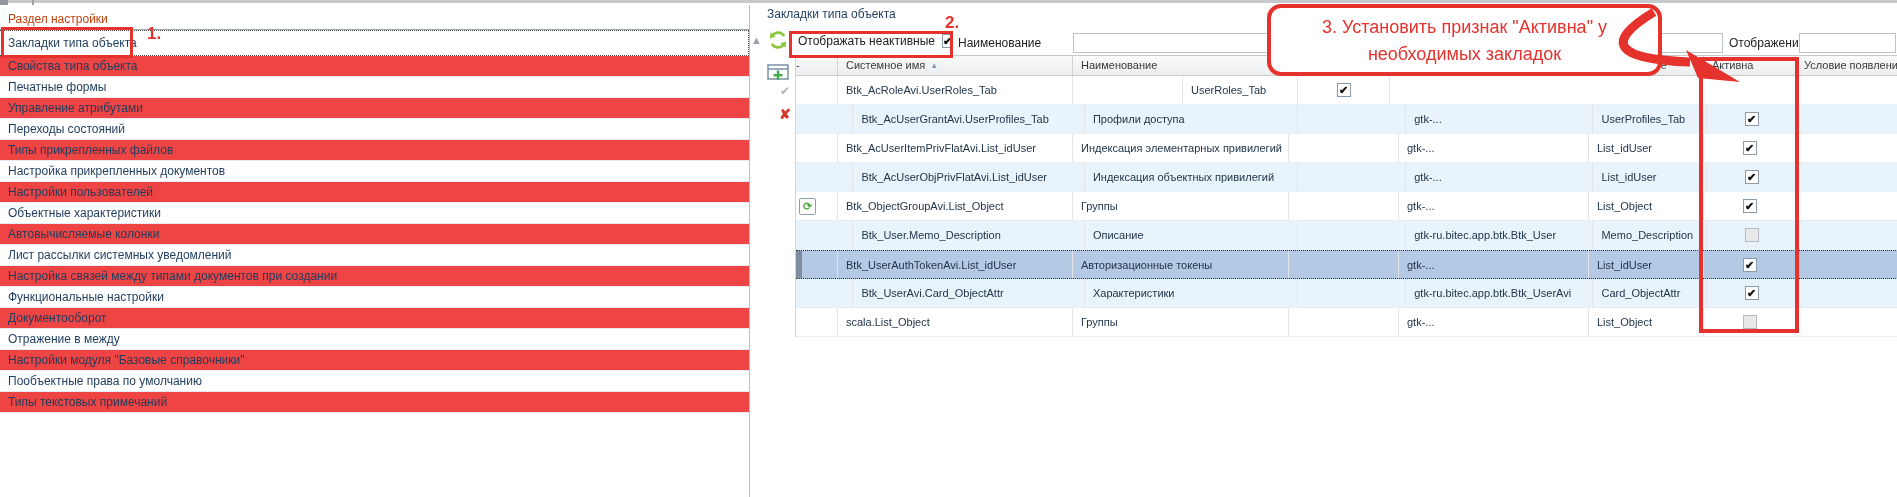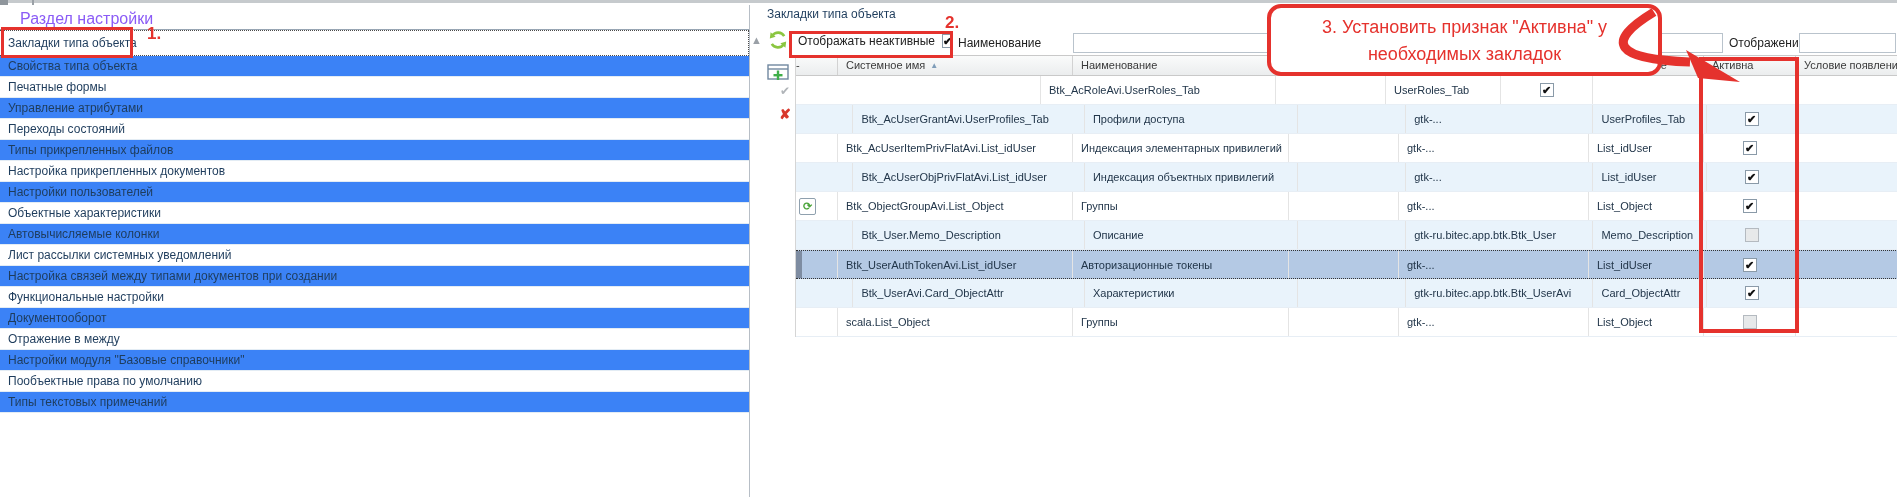--- a/index.html
+++ b/index.html
@@ -5,26 +5,26 @@
   html,body{margin:0;padding:0;}
   #screen{position:relative;width:1897px;height:497px;background:#fff;overflow:hidden;
           font-family:"Liberation Sans",sans-serif;color:#22364a;-webkit-font-smoothing:antialiased;}
   
   #top-strip{position:absolute;left:0;top:0;width:1897px;height:3px;background:#c6cacd;}
   #top-nub{position:absolute;left:0;top:0;width:8px;height:6px;background:#8f969c;}
   #top-tick{position:absolute;left:32px;top:0;width:2px;height:7px;background:#9aa0a6;}
 
   
   #left-panel{position:absolute;left:0;top:5px;width:749px;height:492px;background:#fff;border-right:1px solid #b7bec6;}
-  #left-header{position:absolute;left:0;top:3px;width:100%;height:22px;line-height:22px;padding-left:20px;
-               font-size:16px;color:#8b5cf6;border-bottom:1px solid #98a6b4;box-sizing:border-box;background:#fff;}
+  #left-header{position:absolute;left:0;top:3px;width:100%;height:22px;line-height:22px;padding-left:8px;
+               font-size:12px;color:#c2410c;border-bottom:1px solid #98a6b4;box-sizing:border-box;background:#fff;}
   #left-rows{position:absolute;left:0;top:25px;width:100%;}
   .lrow{position:relative;height:21px;line-height:21px;padding-left:8px;font-size:12px;color:#1e3c5c;
         border-bottom:1px solid #e3ecf4;box-sizing:border-box;white-space:nowrap;cursor:default;}
-  .lrow.stripe{background:#3b82f6;}
+  .lrow.stripe{background:#ef4444;}
   .lrow.selected{height:26px;line-height:24px;background:#fff;border:1px dotted #4a4a4a;border-left:none;}
 
   
   #splitter-arrow{position:absolute;left:751px;top:34px;font-size:11px;color:#9aa0a7;line-height:12px;}
 
   
   #right-title{position:absolute;left:767px;top:7px;font-size:12px;color:#1e3c5c;}
   #refresh-icon{position:absolute;left:768px;top:30px;width:20px;height:20px;cursor:pointer;}
   #add-icon{position:absolute;left:767px;top:64px;width:22px;height:17px;cursor:pointer;}
   .gutter-mark{position:absolute;left:775px;width:20px;text-align:center;}
@@ -47,21 +47,21 @@
   #display-filter-input{left:1799px;width:97px;}
 
   
   #grid{position:absolute;left:795px;top:55px;width:1102px;border-left:1px solid #d5d5d5;}
   #grid-header{display:flex;height:21px;background:linear-gradient(#fafbfb,#ebedee);
                border-top:1px solid #c9c9c9;border-bottom:1px solid #c9c9c9;box-sizing:border-box;}
   .hcell{height:100%;line-height:19px;font-size:11px;color:#3a3a3a;padding-left:8px;box-sizing:border-box;
          border-right:1px solid #d2d2d2;white-space:nowrap;overflow:hidden;cursor:pointer;}
   .sort-glyph{font-size:8px;color:#7f9db9;margin-left:5px;vertical-align:1px;}
   #table-rows{width:100%;}
-  .trow{display:flex;height:29px;border-bottom:1px solid #e7eef5;box-sizing:border-box;background:#fff;justify-content:center;}
+  .trow{display:flex;height:29px;border-bottom:1px solid #e7eef5;box-sizing:border-box;background:#fff;}
   .trow.stripe{background:#e9f3fb;padding-left:16px;}
   .trow.selected{background:#b4c9e4;border-top:1px dotted #333;border-bottom:1px dotted #333;}
   .tcell{height:100%;display:flex;align-items:center;padding-left:8px;box-sizing:border-box;
          border-right:1px solid #e4e4e4;font-size:11px;color:#22364a;white-space:nowrap;overflow:hidden;}
   .tcell.center{justify-content:center;padding-left:0;}
   .c1{width:42px;padding-left:0;position:relative;}
   .c2{width:235px;}
   .c3{width:216px;}
   .c4{width:110px;}
   .c5{width:190px;}

